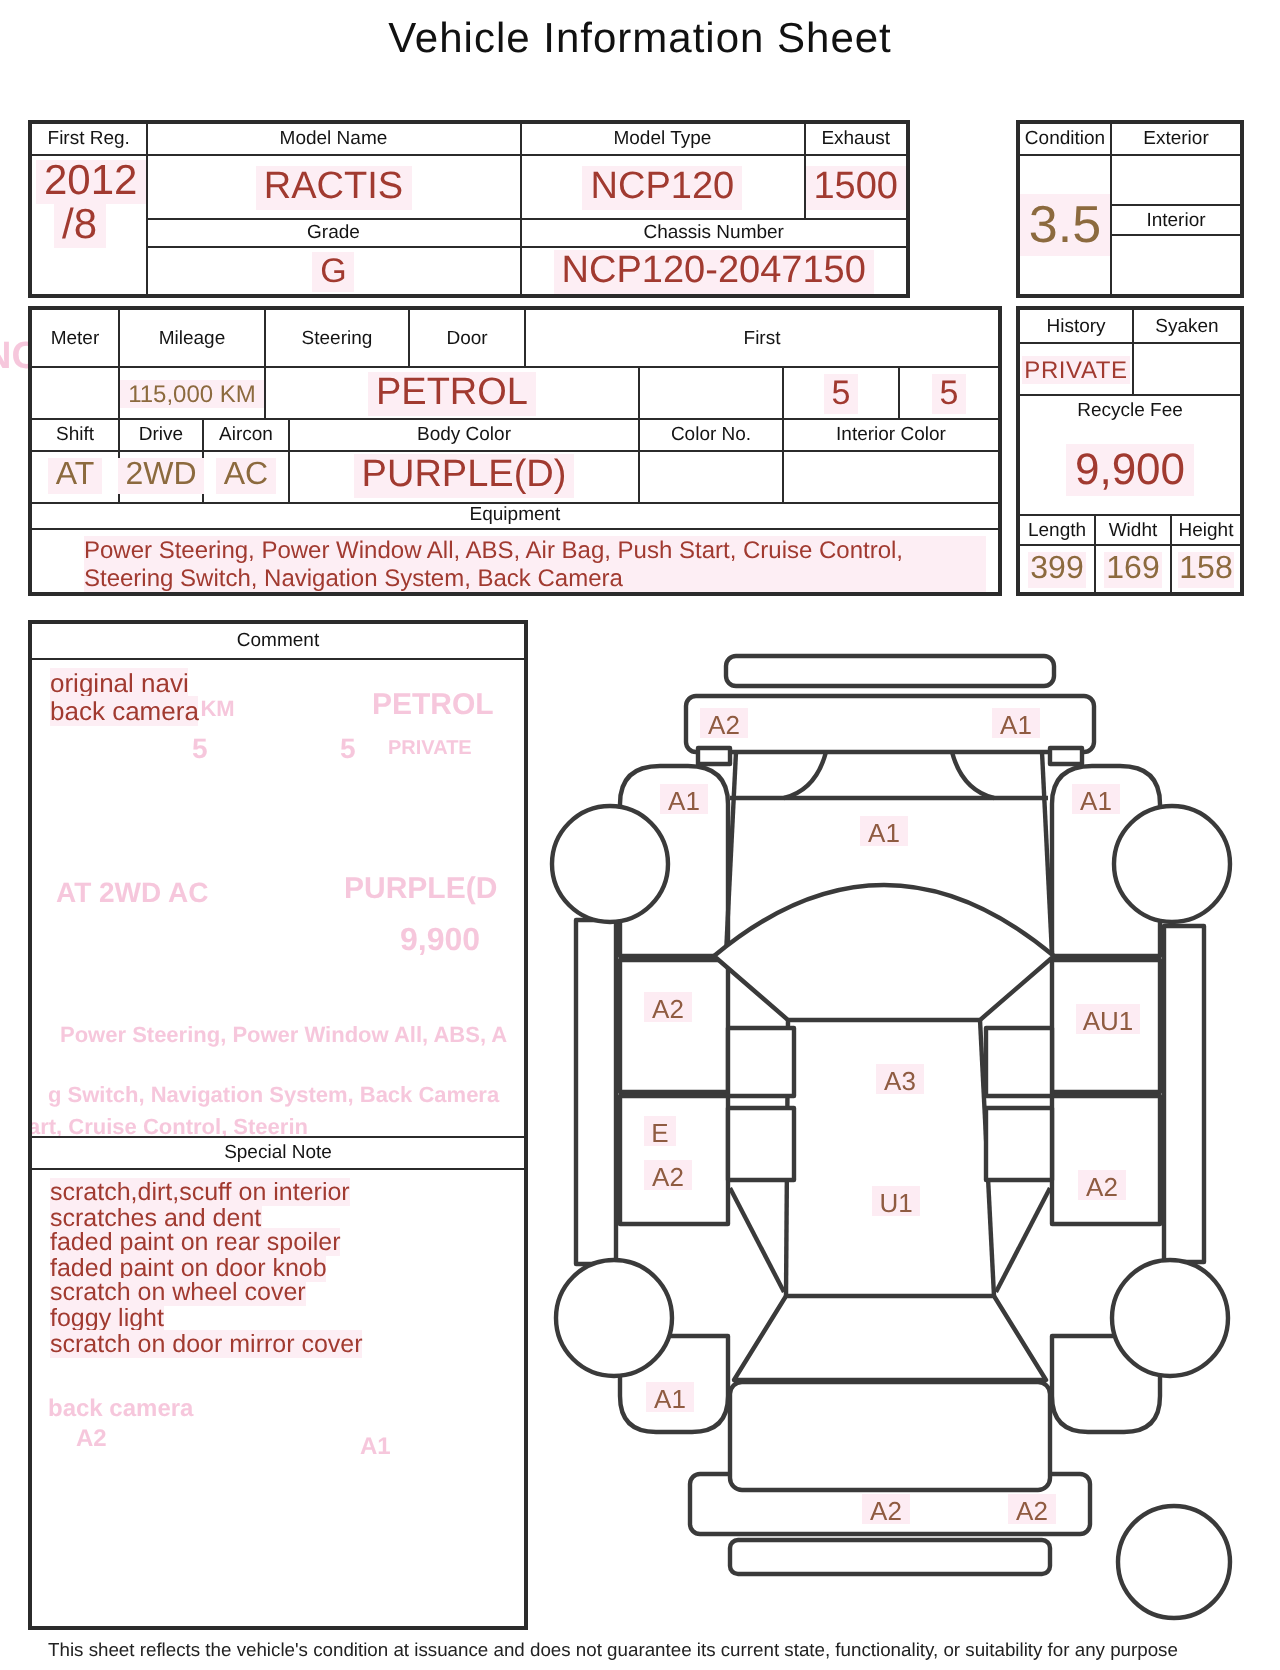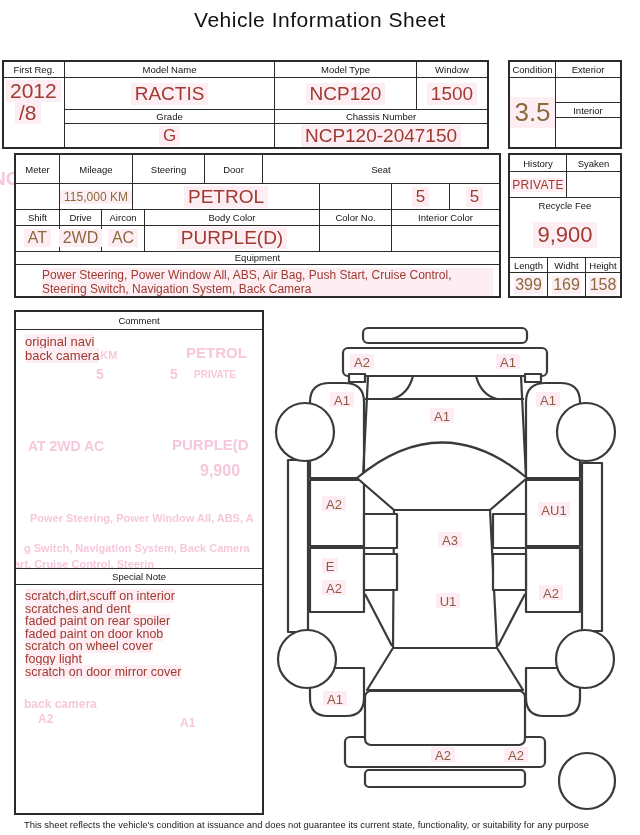--- a/index.html
+++ b/index.html
@@ -68,42 +68,42 @@
       <div class="ghost" style="left: 20px; top: 512px; font-size: 11px; padding-left: 10px;">Power Steering, Power Window  All, ABS, A</div>
       <div class="ghost" style="left: 14px; top: 558px; font-size: 11px;">art, Cruise Control, Steerin</div>
       <div class="ghost" style="left: 24px; top: 542px; font-size: 11px;">g Switch, Navigation System, Back Camera</div>
       <div class="ghost" style="left: 24px; top: 697px; font-size: 12px;">back camera</div>
       <div class="ghost" style="left: 38px; top: 712px; font-size: 12px;">A2</div>
       <div class="ghost" style="left: 180px; top: 716px; font-size: 12px;">A1</div>
     </div>
 
   <div id="title" class="abs content">Vehicle Information Sheet</div>
 
-  <div class="abs box content" style="left:2px; top:60px; width:487px; height:89px;">
+  <div class="abs box content" style="left:14px; top:60px; width:441px; height:89px;">
     <div class="col br" style="width:61px;">
       <div class="hdr bb" style="height:16px;">First Reg.</div>
       <div class="firstreg-val red" style="flex:1;">
         <div class="hl">2012</div>
         <div class="l2"><span class="hl">/8</span></div>
       </div>
     </div>
     <div class="col br" style="width:210px;">
       <div class="hdr bb" style="height:16px;">Model Name</div>
       <div class="c bb red v19" style="height:32px;">
           <span class="hl">RACTIS</span>
         </div>
       <div class="hdr bb" style="height:14px;">Grade</div>
       <div class="c red v17" style="flex:1;">
           <span class="hl">G</span>
         </div>
     </div>
     <div class="col" style="flex:1;">
       <div class="row bb" style="height:16px;">
         <div class="hdr br" style="width:142px;">Model Type</div>
-        <div class="hdr" style="flex:1;">Window</div>
+        <div class="hdr" style="flex:1;">Exhaust</div>
       </div>
       <div class="row bb" style="height:32px;">
         <div class="c br red v19" style="width:142px;">
             <span class="hl">NCP120</span>
           </div>
         <div class="c red v19" style="flex:1;">
             <span class="hl">1500</span>
           </div>
       </div>
       <div class="hdr bb" style="height:14px;">Chassis Number</div>
@@ -127,21 +127,21 @@
       <div class="c" style="flex:1;"></div>
     </div>
   </div>
 
   <div class="abs box content" style="left:14px; top:153px; width:487px; height:145px; flex-direction:column;">
     <div class="row bb" style="height:33px;">
       <div class="hdr br" style="width:44px;">Meter</div>
       <div class="hdr br" style="width:73px;">Mileage</div>
       <div class="hdr br" style="width:72px;">Steering</div>
       <div class="hdr br" style="width:58px;">Door</div>
-      <div class="hdr" style="flex:1;">Seat</div>
+      <div class="hdr" style="flex:1;">First</div>
     </div>
     <div class="row bb" style="height:29px;">
       <div class="c br" style="width:44px;"></div>
       <div class="c br brown v12" style="width:73px;">
           <span class="hl">115,000 KM</span>
         </div>
       <div class="c br red v19" style="width:187px;">
           <span class="hl">PETROL</span>
         </div>
       <div class="c br" style="width:72px;"></div>

